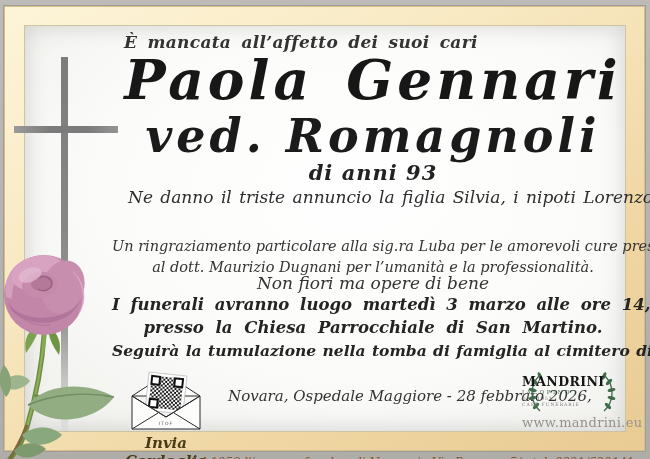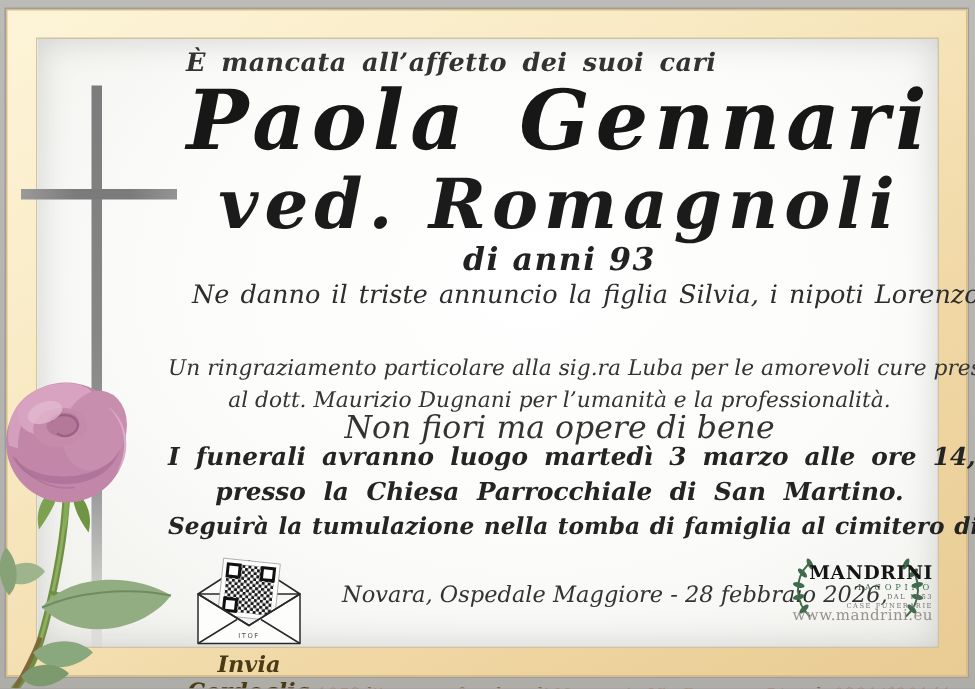--- a/index.html
+++ b/index.html
@@ -33,40 +33,40 @@
   }
   
   .t{position:absolute;font-style:italic;color:#2d2d2d;white-space:nowrap;}
   .c{left:112px;right:16px;text-align:center;}
   .intro{left:124px;top:32px;font-size:17px;word-spacing:4px;letter-spacing:.3px;color:#333;font-weight:bold;}
   .name{top:52px;font-size:55px;font-weight:bold;letter-spacing:4px;word-spacing:10px;color:#171717;line-height:1;}
   .name2{top:113px;font-size:46px;font-weight:bold;letter-spacing:4px;color:#1b1b1b;line-height:1;}
   .age{top:160px;font-size:21px;font-weight:bold;letter-spacing:1px;color:#222;}
   .family{left:128px;top:186px;font-size:17px;line-height:1.38;text-align:left;word-spacing:2px;}
   .thanks{top:236px;font-size:14.5px;line-height:1.45;color:#343434;}
-  .noflowers{top:273px;font-size:21px;color:#333;}
+  .noflowers{top:273px;font-size:17px;color:#333;}
   .fun1{top:295px;font-size:16.5px;font-weight:bold;word-spacing:5px;color:#242424;}
   .fun2{top:318px;font-size:16.5px;font-weight:bold;word-spacing:6px;color:#242424;}
   .burial{top:341px;font-size:15.5px;font-weight:bold;word-spacing:1px;color:#242424;}
   .grat{top:363px;font-size:12.5px;color:#3d3d3d;word-spacing:2px;}
   .dateline{left:228px;top:387px;font-size:15px;color:#333;}
   
   .envelope{position:absolute;left:126px;top:371px;width:80px;height:62px;}
   .cond-label{position:absolute;left:118px;top:434px;width:96px;text-align:center;
     font-style:italic;font-weight:bold;font-size:15px;color:#4a3b17;}
   
   .logo{position:absolute;left:522px;top:371px;width:100px;height:50px;font-style:normal;}
   .logo .laurel{position:absolute;left:0;top:0;}
-  .logo div{position:absolute;left:0;right:0;text-align:right;white-space:nowrap;}
+  .logo div{position:absolute;left:0;right:0;text-align:left;white-space:nowrap;}
   .brand{top:3px;font-size:12.5px;font-weight:bold;letter-spacing:.4px;color:#151515;
     font-family:"DejaVu Serif","Liberation Serif",serif;}
   .subbrand{top:18px;font-size:5.5px;letter-spacing:2.5px;color:#3f6b4a;}
   .since{top:25px;font-size:4.5px;letter-spacing:1px;color:#6b6b6b;}
   .descriptor{top:30.5px;font-size:4.5px;letter-spacing:1px;color:#7a7a7a;}
-  .website{top:34px;font-size:10px;color:#96928a;letter-spacing:.3px;}
+  .website{top:44px;font-size:13px;color:#96928a;letter-spacing:.3px;}
   
   .footer{position:absolute;left:0;right:16px;top:432px;text-align:right;
     font-style:italic;font-size:12px;letter-spacing:-.1px;color:#8a5a38;white-space:nowrap;margin-top:24px;}
   .rose{position:absolute;left:0;top:245px;}
 </style>
 </head>
 <body>
 
 <div class="card">
 

